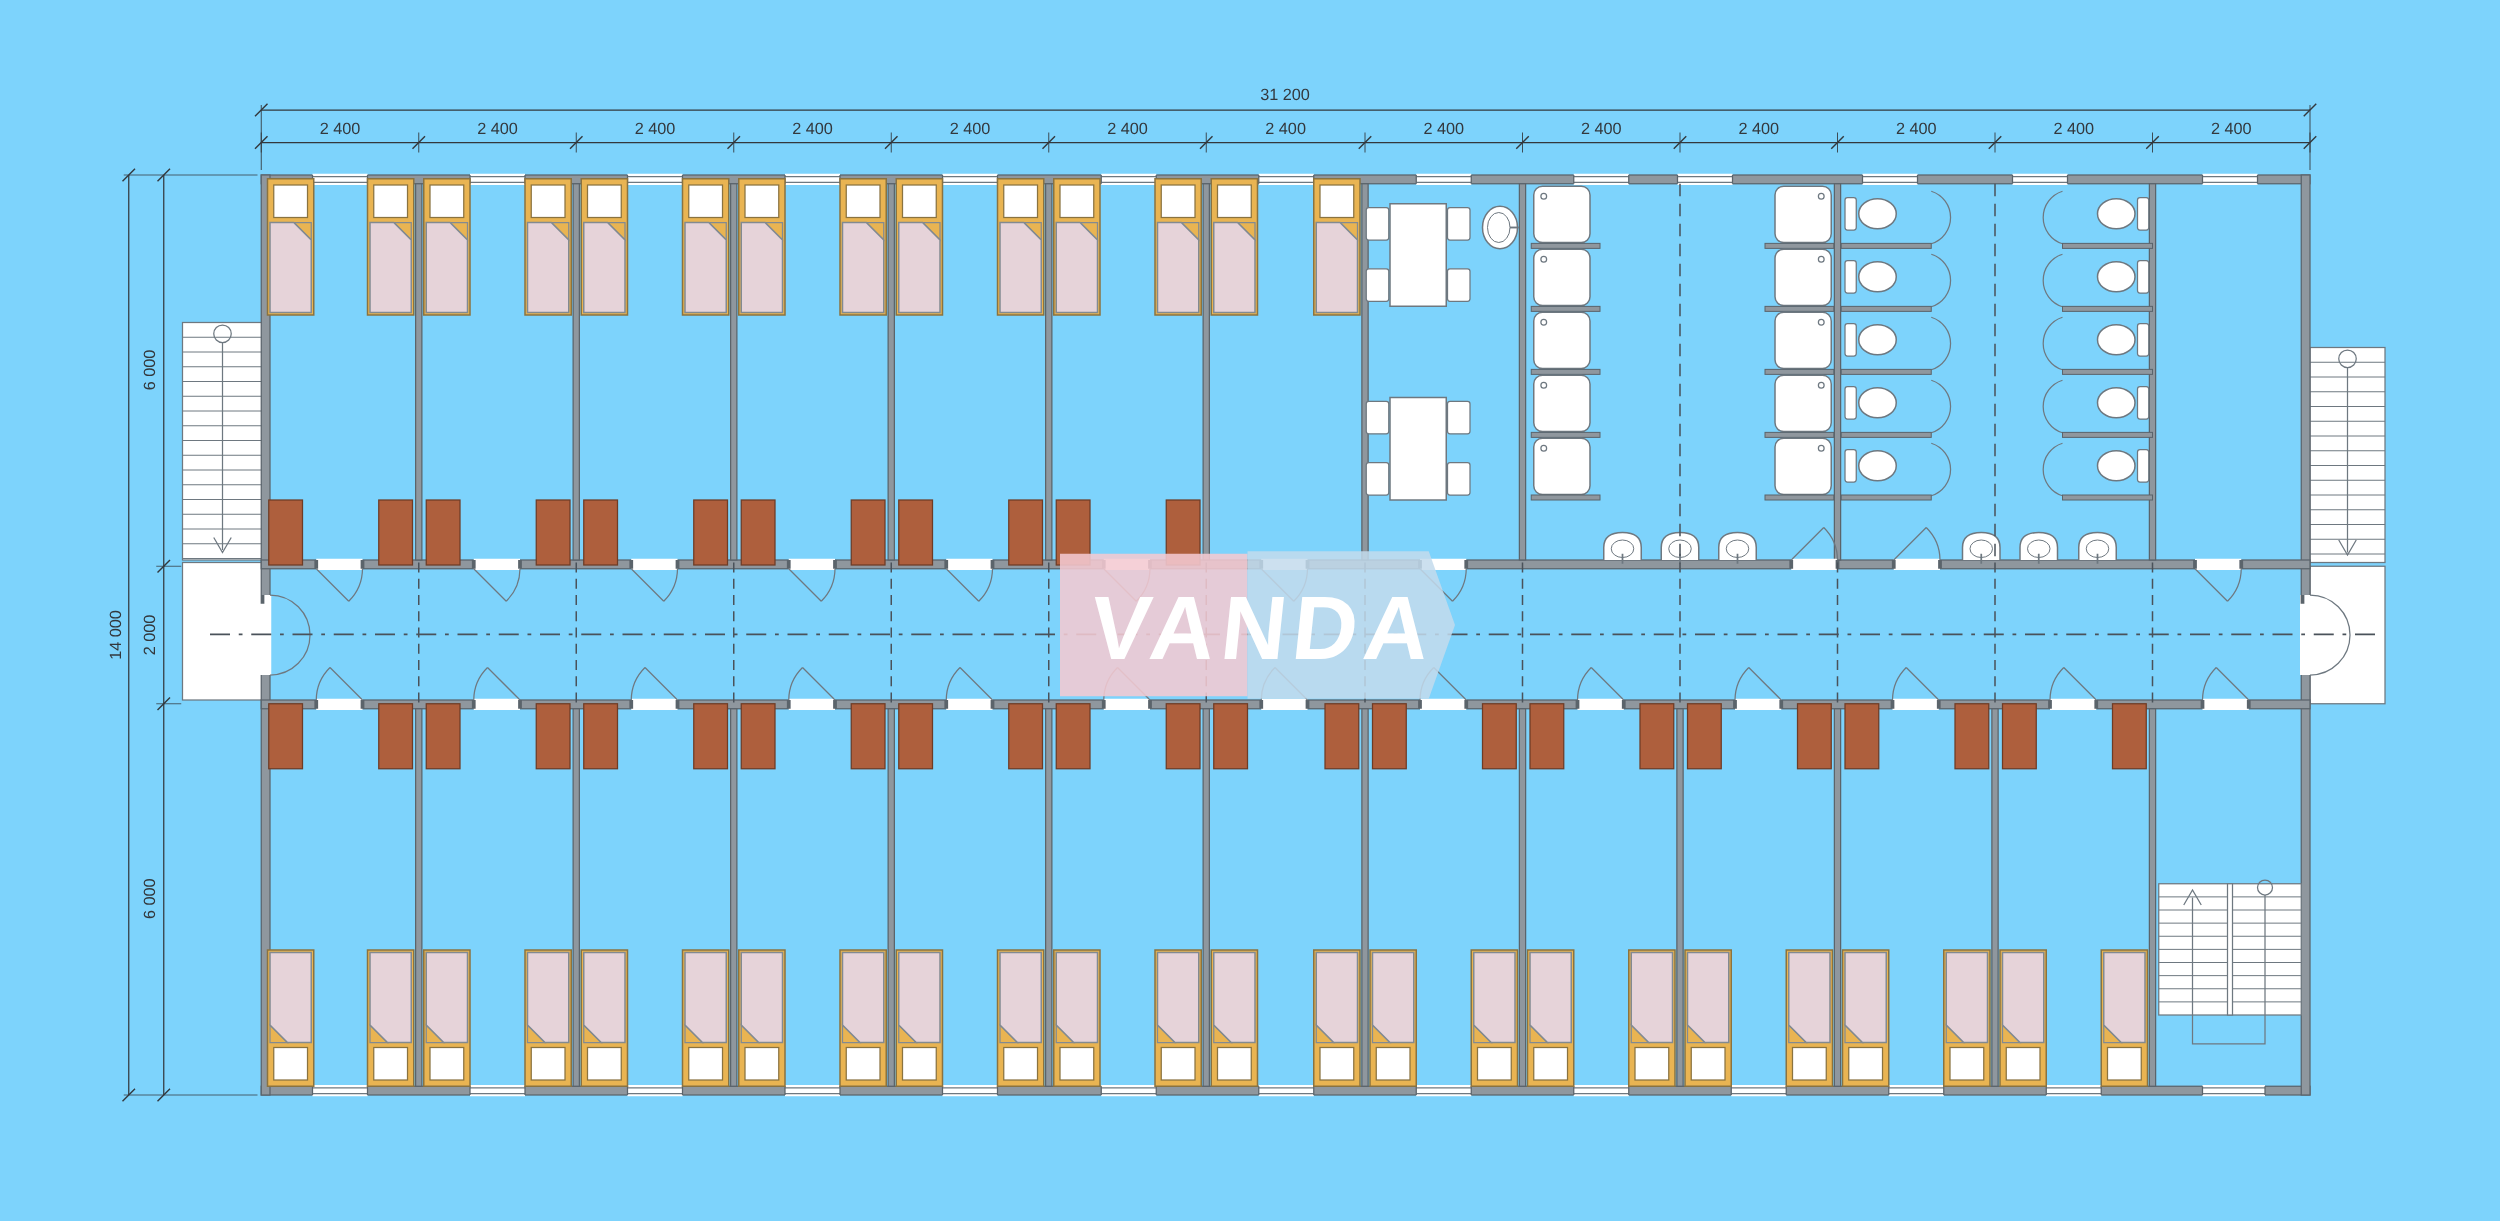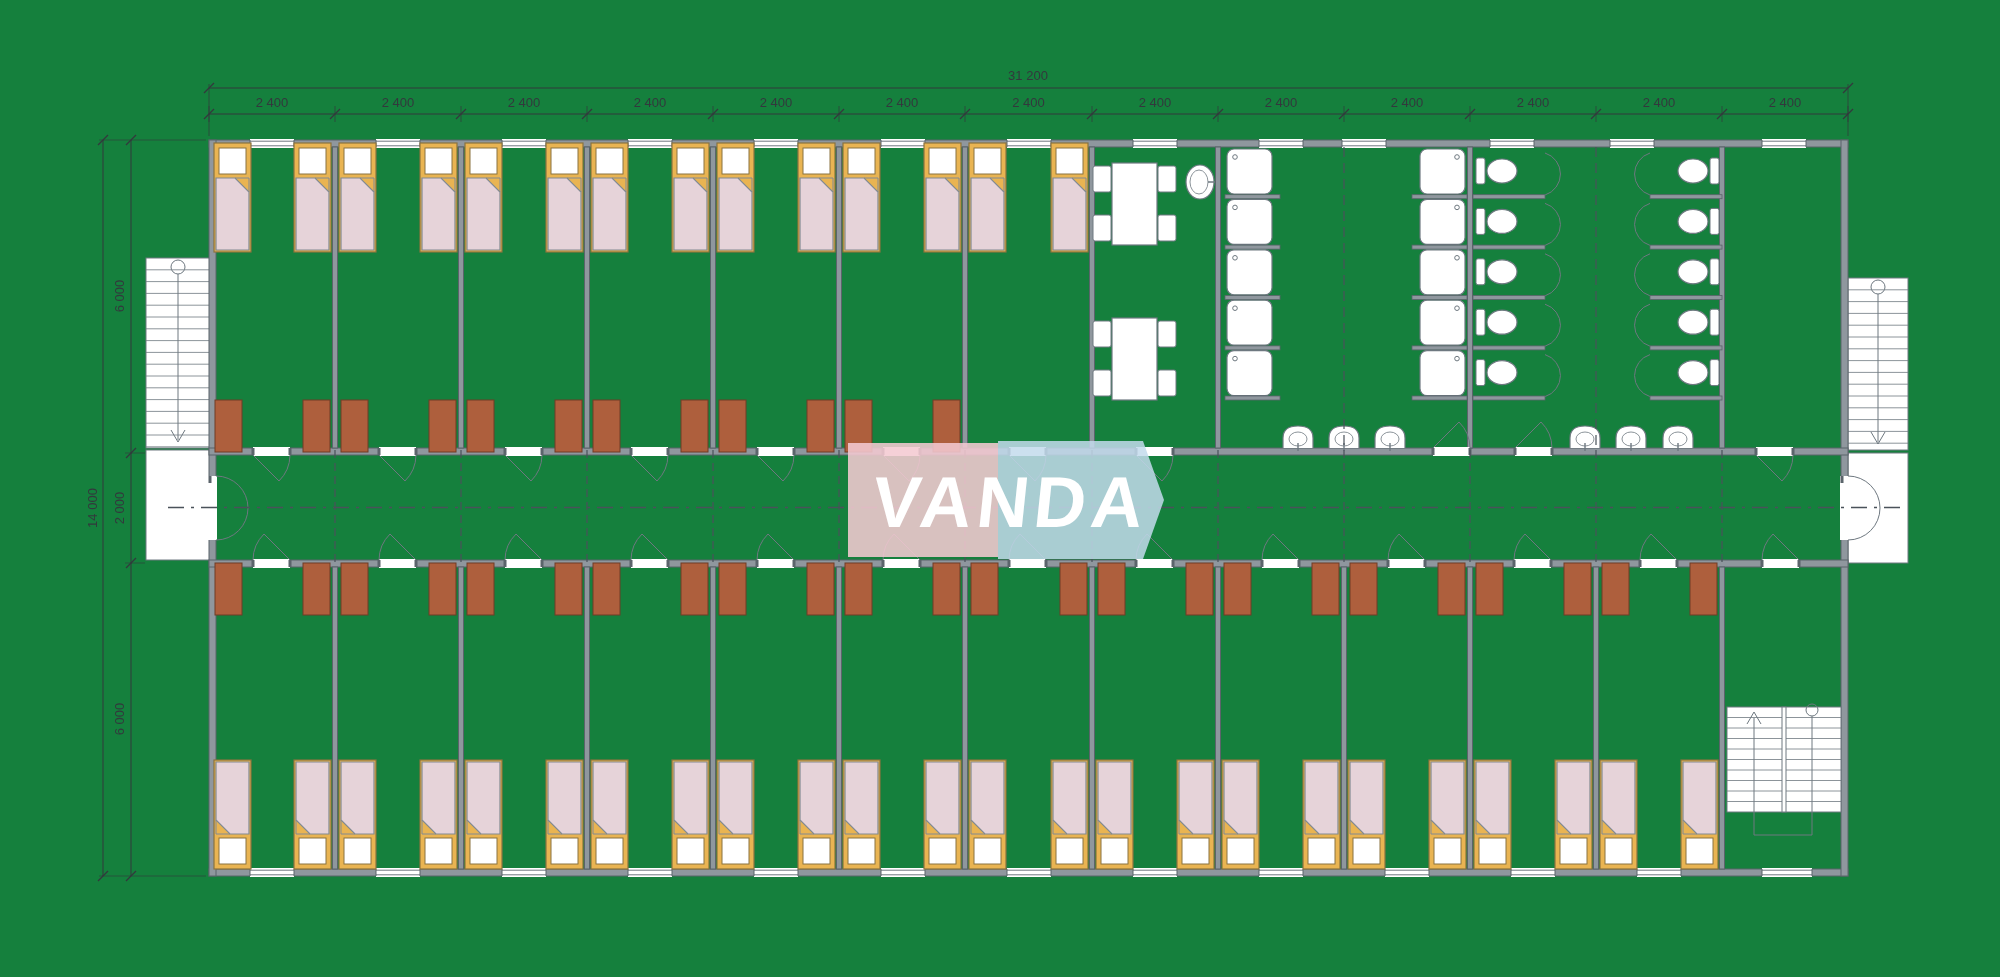--- a/index.html
+++ b/index.html
@@ -1,16 +1,16 @@
 <!DOCTYPE html>
 <html><head>
 <meta charset="utf-8">
 <style>
   html,body{margin:0;padding:0;background:#ffffff;}
-  .sheet{position:relative;width:2000px;height:977px;background:#15803d;overflow:hidden;
+  .sheet{position:relative;width:2000px;height:977px;background:#7dd3fc;overflow:hidden;
          font-family:"Liberation Sans", sans-serif;}
   svg{display:block;}
   text{font-family:"Liberation Sans", sans-serif;}
 </style>
 </head>
 <body>
 
 <div class="sheet">
   <svg id="plan" width="2000" height="977" viewBox="0 0 2000 977">
       <g>

